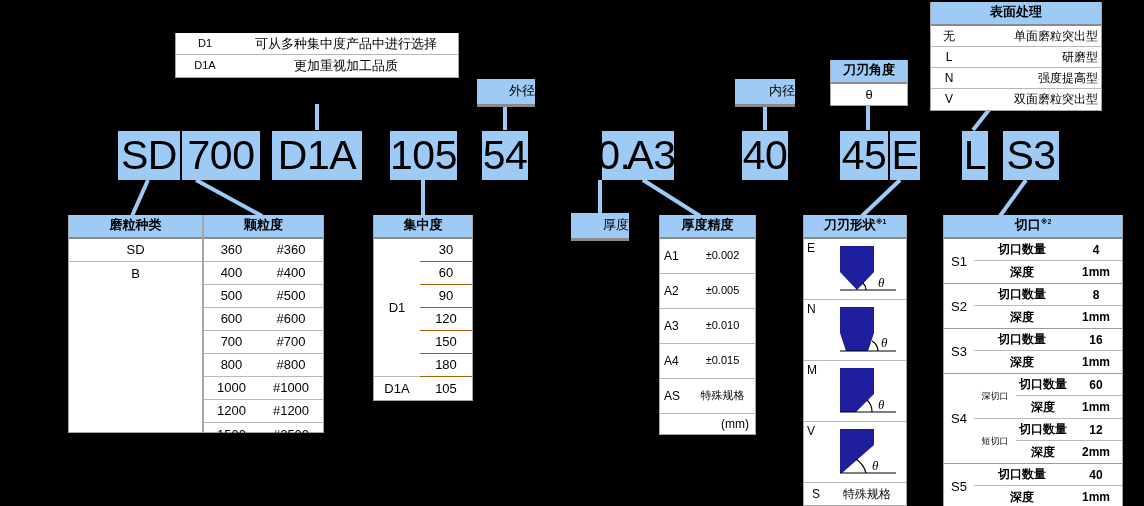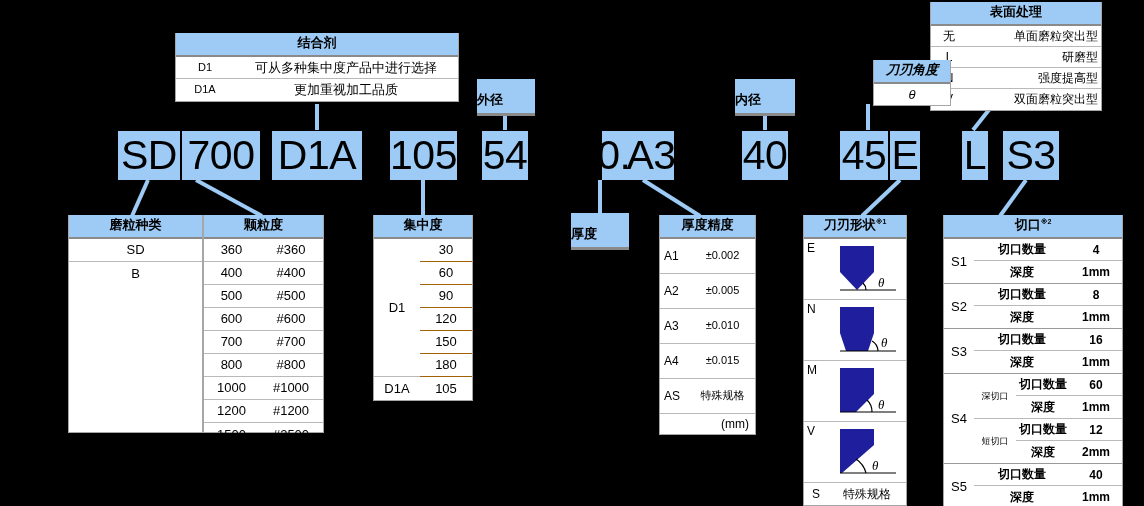--- a/index.html
+++ b/index.html
@@ -55,24 +55,24 @@
   #t-bond { left: 175px; top: 33px; width: 284px; }
   #t-bond .row .k { width: 58px; text-align: center; font-size: 11px; }
   #t-bond .row .v { flex: 1; text-align: center; font-size: 13px; }
   #t-bond .row { height: 22px; align-items: center; }
 
   
   .lbl {
     position: absolute;
     background: #9dcbf5;
     border-bottom: 3px solid #8a8a8a;
-    text-align: left;
-    font-weight: bold;
+    text-align: right;
+    font-weight: normal;
     font-size: 13px;
-    padding: 12px 0 4px;
+    padding: 3px 0 4px;
     color: #000;
   }
 
   
   #t-abr { left: 68px; top: 215px; width: 135px; height: 218px; }
   #t-abr .row { height: 23px; align-items: center; }
   #t-abr .v { flex: 1; text-align: center; font-size: 13px; }
 
   
   #t-grit { left: 203px; top: 215px; width: 121px; height: 218px; }
@@ -121,21 +121,21 @@
   #t-slot .half:last-child { border-bottom: none; }
   #t-slot .halfwrap { flex: 1; }
 
   
   #t-surf { left: 930px; top: 2px; width: 172px; }
   #t-surf .row { height: 21px; align-items: center; }
   #t-surf .a { width: 36px; text-align: center; font-size: 12px; }
   #t-surf .b { flex: 1; text-align: right; font-size: 12px; }
 
   
-  #t-ang { left: 873px; top: 60px; width: 78px; font-style: italic; }
+  #t-ang { left: 830px; top: 60px; width: 78px; }
   #t-ang .row { height: 21px; align-items: center; }
   #t-ang .b { flex: 1; text-align: center; font-size: 13px; }
 
   .theta { font-family: "Liberation Serif", "DejaVu Serif", serif; font-style: italic; font-size: 13px; }
 </style>
 </head>
 <body>
 
 <div id="stage">
 
@@ -162,21 +162,20 @@
 
       <line x1="900" y1="180" x2="862" y2="216"></line>
 
       <line x1="973" y1="130" x2="992" y2="106"></line>
 
       <line x1="1026" y1="180" x2="1000" y2="216"></line>
     </g>
   </svg>
 
   <div class="tbl" id="t-bond">
-    <div class="hd">结合剂</div>
     <div class="row">
       <div class="c k">D1</div>
       <div class="c v">可从多种集中度产品中进行选择</div>
     </div>
     <div class="row">
       <div class="c k">D1A</div>
       <div class="c v">更加重视加工品质</div>
     </div>
   </div>
 

